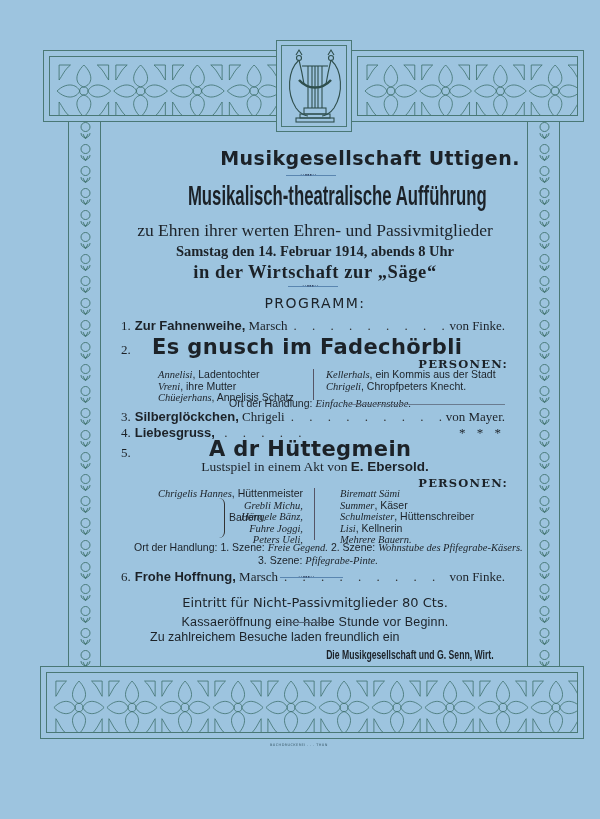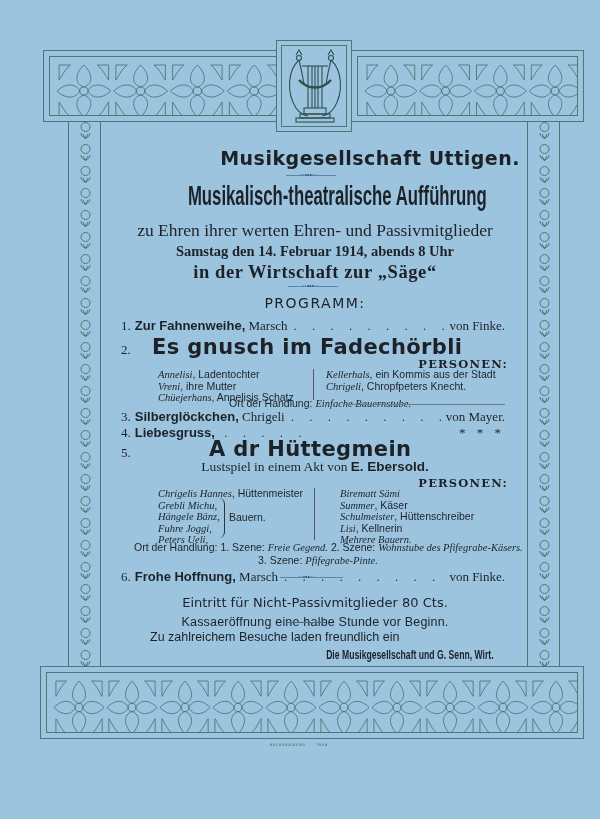--- a/index.html
+++ b/index.html
@@ -194,21 +194,21 @@
   <span class="fill" style="max-width:80px;">. . . . . . . . . . . . . . . . . . . .</span>
   <span class="comp" style="flex:1;text-align:right;letter-spacing:4px;">* * *</span>
 </div>
 
 <div class="abs" style="left:121px;top:445px;font-size:13px;">5.</div>
 <div class="big" style="left:209px;top:437px;">A dr Hüttegmein</div>
 <div class="center" style="top:459px;font-size:13.5px;">
   <span>Lustspiel in einem Akt von</span> <b style="font-family:'Liberation Sans',sans-serif;">E. Ebersold.</b>
 </div>
 <div class="pers" style="top:476px;">PERSONEN:</div>
-<div class="cast" style="left:158px;top:488px;">
+<div class="cast" style="left:158px;top:488px;text-align:right;">
   <div><i>Chrigelis Hannes</i><span>, Hüttenmeister</span></div>
   <div><i>Grebli Michu,</i></div>
   <div><i>Hängele Bänz,</i></div>
   <div><i>Fuhre Joggi,</i></div>
   <div><i>Peters Ueli,</i></div>
 </div>
 <div class="abs" style="left:218px;top:498px;width:6px;height:40px;border-right:1.2px solid #333;border-radius:0 6px 6px 0;"></div>
 <div class="cast" style="left:229px;top:512px;">Bauern.</div>
 <div class="vline" style="left:314px;top:488px;height:52px;"></div>
 <div class="cast" style="left:340px;top:488px;">

